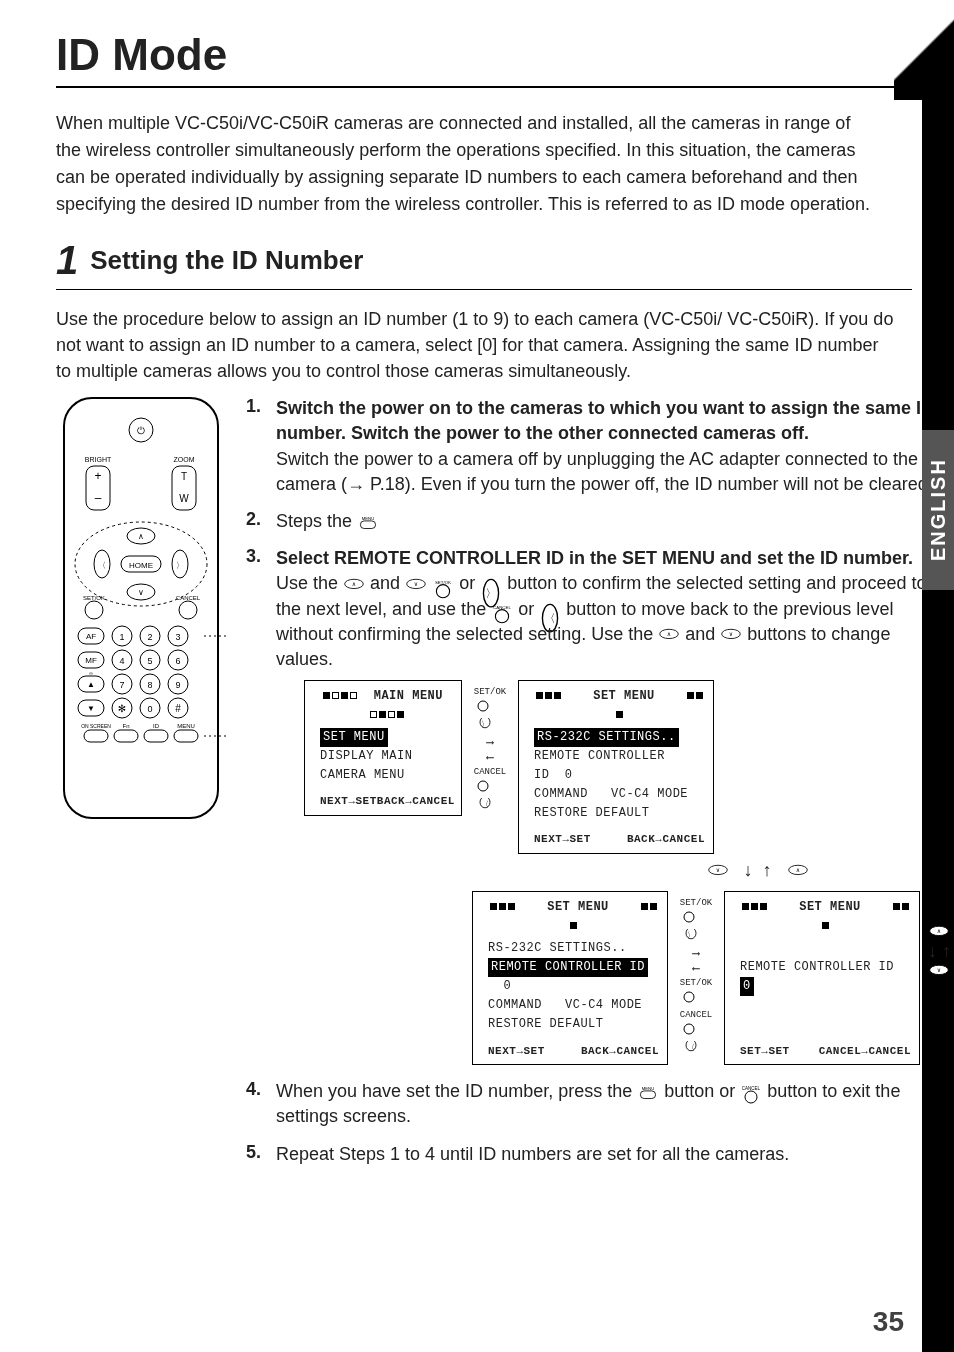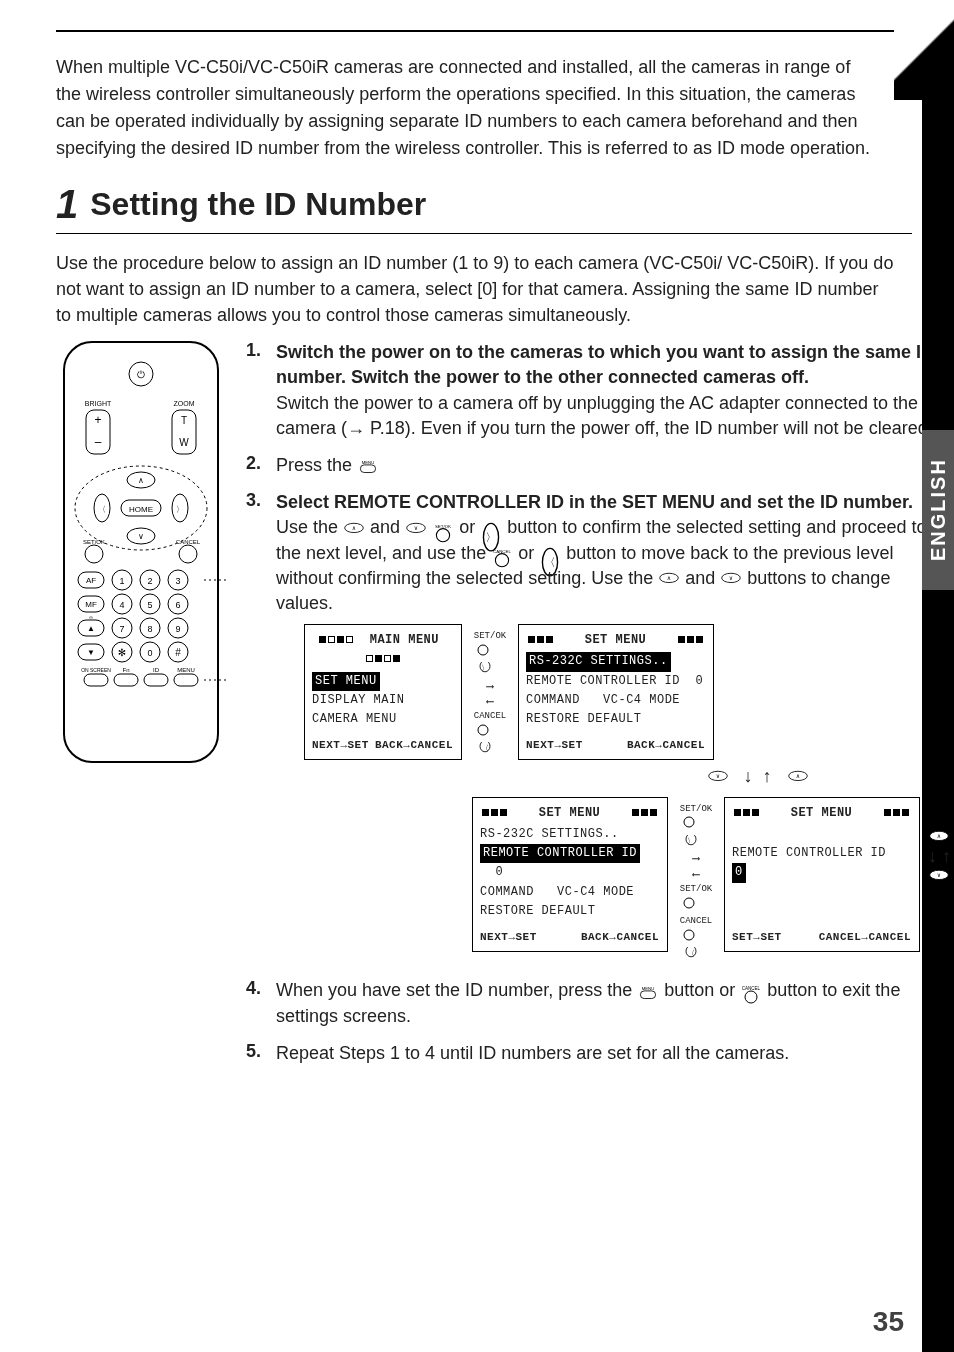--- a/index.html
+++ b/index.html
@@ -75,21 +75,21 @@
     align-items: center;
     gap: 12px;
     margin-bottom: 6px;
   }
   .step-num {
     font-size: 40px;
     font-style: italic;
     font-weight: 900;
   }
   .sec-title {
-    font-size: 32px;
+    font-size: 26px;
     font-weight: 900;
   }
   .sec-rule {
     border: none;
     border-top: 1px solid #000;
     margin: 0 0 16px 0;
     width: 856px;
   }
   .sec-intro {
     font-size: 18px;
@@ -130,21 +130,21 @@
 
   
   .osd-area {
     margin-top: 8px;
     margin-left: 28px;
     position: relative;
     font-family: "Courier New", monospace;
   }
   .osd-box {
     border: 1.5px solid #000;
-    padding: 6px 8px 4px 7px;
+    padding: 6px 8px 4px 15px;
     font-size: 12px;
     line-height: 1.6;
     letter-spacing: 0.5px;
     display: inline-block;
     vertical-align: top;
     background: #fff;
     min-height: 100px;
     box-sizing: border-box;
   }
   .osd-title {
@@ -210,20 +210,21 @@
   .sq.w { background: #fff; border: 1px solid #000; box-sizing: border-box; }
 </style>
 </head>
 <body>
 
 <div class="page">
   <div class="edge-bar"></div>
   <div class="edge-notch"></div>
   <div class="lang-tab">ENGLISH</div>
 
+  <h1 class="title">ID Mode</h1>
   <hr class="title-rule">
 
   <div class="intro">When multiple VC-C50i/VC-C50iR cameras are connected and installed, all the cameras in range of the wireless controller simultaneously perform the operations specified. In this situation, the cameras can be operated individually by assigning separate ID numbers to each camera beforehand and then specifying the desired ID number from the wireless controller. This is referred to as ID mode operation.</div>
 
   <div class="sec-head">
     <span class="step-num">1</span>
     <span class="sec-title">Setting the ID Number</span>
   </div>
   <hr class="sec-rule">
   <div class="sec-intro">Use the procedure below to assign an ID number (1 to 9) to each camera (VC-C50i/ VC-C50iR). If you do not want to assign an ID number to a camera, select [0] for that camera. Assigning the same ID number to multiple cameras allows you to control those cameras simultaneously.</div>
@@ -324,21 +325,21 @@
         <div class="step-n">1.</div>
         <div class="step-body">
           <span class="head">Switch the power on to the cameras to which you want to assign the same ID number. Switch the power to the other connected cameras off.</span><br>
           <span class="sub">Switch the power to a camera off by unplugging the AC adapter connected to the camera (→ P.18). Even if you turn the power off, the ID number will not be cleared.</span>
         </div>
       </div>
 
       <div class="step">
         <div class="step-n">2.</div>
         <div class="step-body head">
-          <span>Press the </span>
+          <span>Steps the </span>
           <span class="inline-icon">
             <svg viewBox="0 0 26 18">
                 <text x="13" y="6" font-size="5" text-anchor="middle" font-weight="400">MENU</text>
                 <rect x="4" y="7" width="18" height="9" rx="4.5" fill="#fff" stroke="#000"></rect>
               </svg>
           </span>
         </div>
       </div>
 
       <div class="step">

